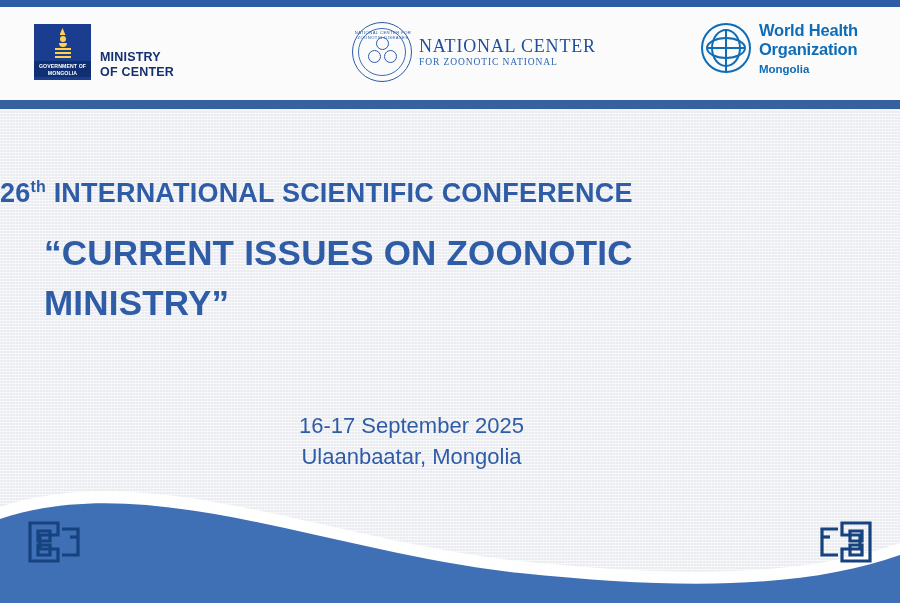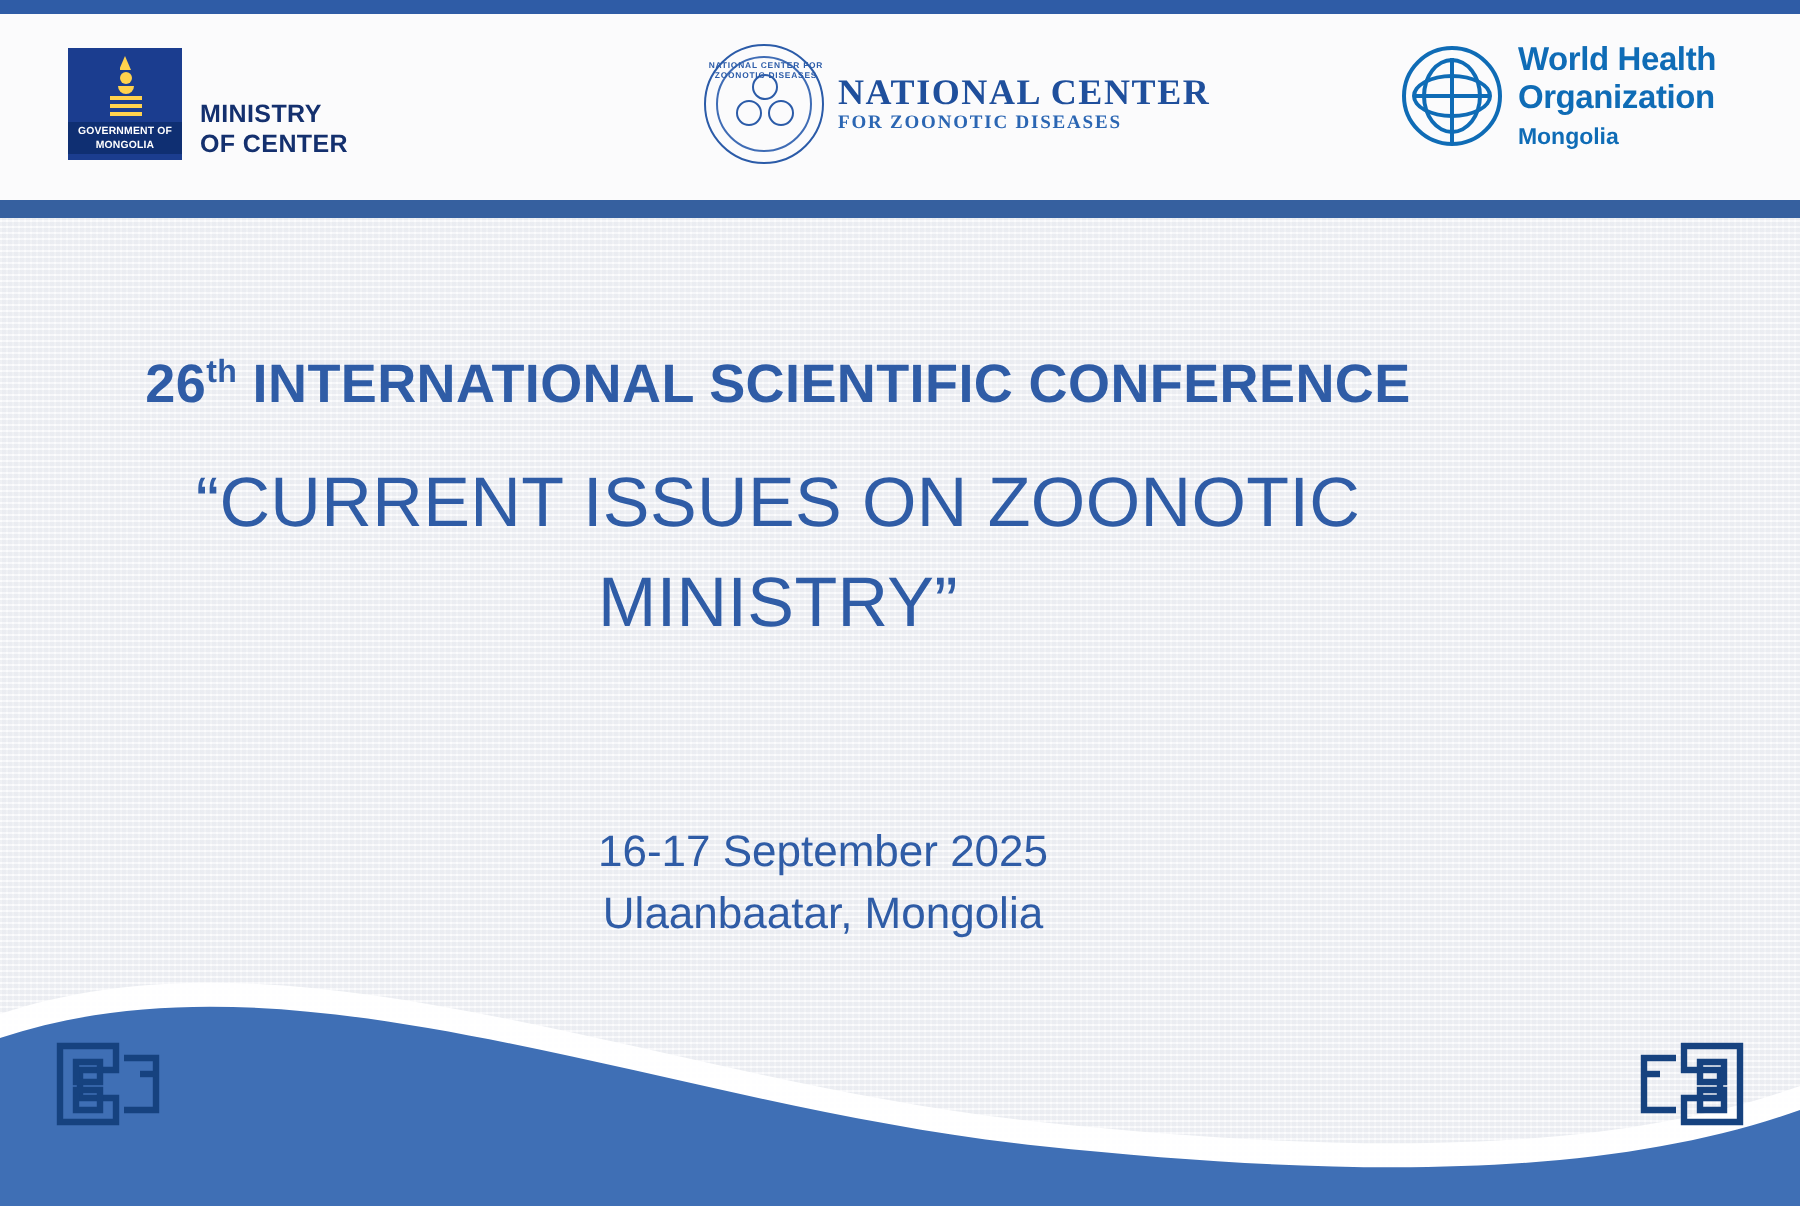--- a/index.html
+++ b/index.html
@@ -131,21 +131,20 @@
     line-height: 15px;
     letter-spacing: 0.2px;
   }
   
   .logo-ncz {
     position: absolute;
     left: 352px; top: 22px;
     display: flex;
     align-items: center;
     gap: 7px;
-    font-weight: bold;
   }
   .ncz-seal {
     width: 60px;
     height: 60px;
     border-radius: 50%;
     border: 1.3px solid #2b5ba8;
     position: relative;
     box-sizing: border-box;
     display: flex;
     align-items: center;
@@ -264,42 +263,43 @@
   }
   .who-sub {
     color: #0f6cb6;
     font-size: 11.5px;
     font-weight: bold;
     margin-top: 5px;
   }
   
   .title-wrap {
     position: absolute;
-    left: 13px; top: 170px;
+    left: 0; top: 170px;
     width: 752px;
-    text-align: center;
+    text-align: left;
   }
   .conf-line {
     color: #2f5ca6;
     font-size: 27px;
     font-weight: bold;
     letter-spacing: 0.2px;
     line-height: 34px;
   }
   .conf-line sup {
     font-size: 16px;
     vertical-align: super;
   }
   .conf-theme {
     color: #2f5ca6;
     font-size: 35px;
-    font-weight: normal;
+    font-weight: bold;
     line-height: 50px;
     margin-top: 18px;
     letter-spacing: 0.2px;
+    padding-left: 44px;
   }
   .meta-wrap {
     position: absolute;
     left: 0; top: 410px;
     width: 823px;
     text-align: center;
   }
   .meta-line {
     color: #2f5ca6;
     font-size: 22px;
@@ -358,21 +358,21 @@
     <div class="ncz-seal">
       <div class="ncz-seal-text">NATIONAL CENTER FOR ZOONOTIC DISEASES</div>
       <div class="inner-mark">
         <span></span>
           <span></span>
           <span></span>
       </div>
     </div>
     <div class="ncz-words">
       <div class="ncz-line1">NATIONAL CENTER</div>
-      <div class="ncz-line2">FOR ZOONOTIC DISEASES</div>
+      <div class="ncz-line2">FOR ZOONOTIC NATIONAL</div>
     </div>
   </div>
 
   <div class="logo-who">
     <div class="who-emblem">
       <i></i>
         <u></u>
     </div>
     <div class="who-words">
       <div class="who-line">World Health</div>

